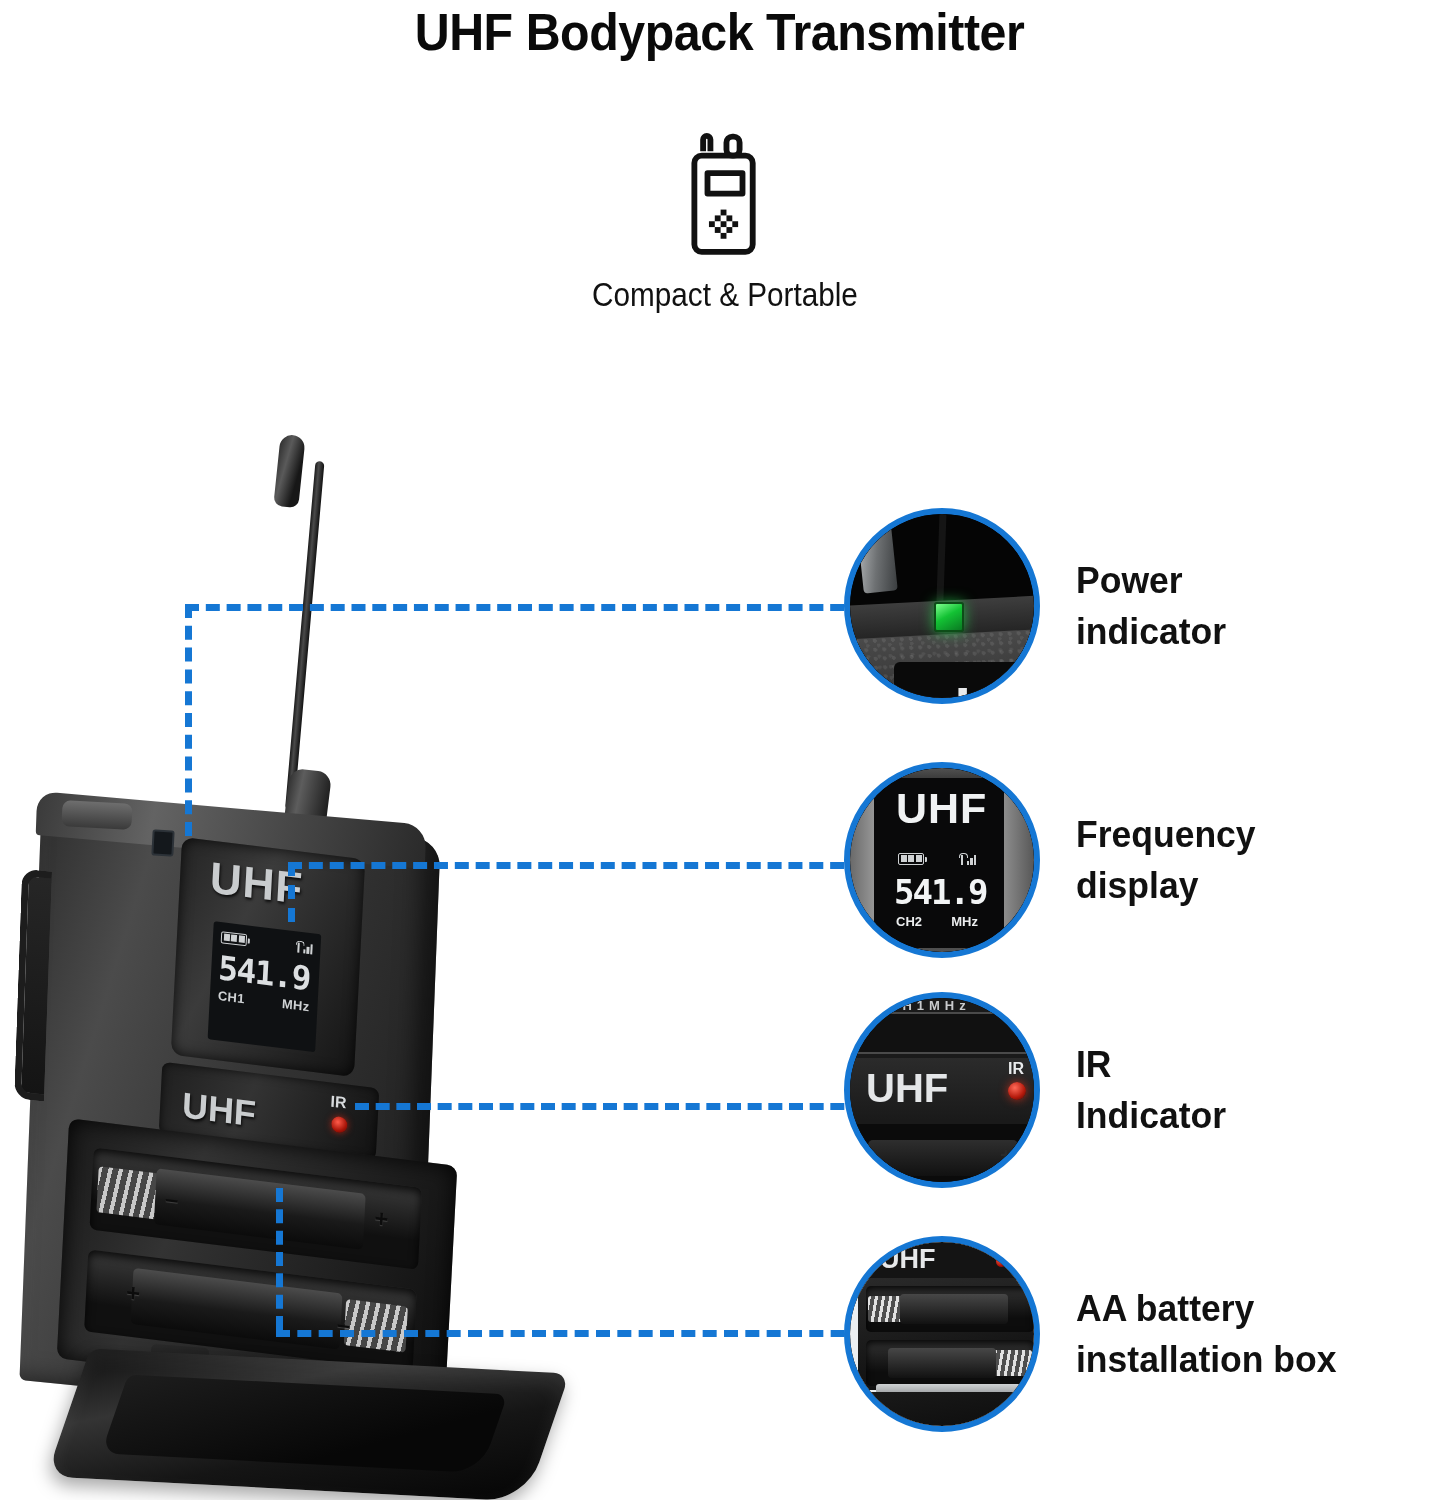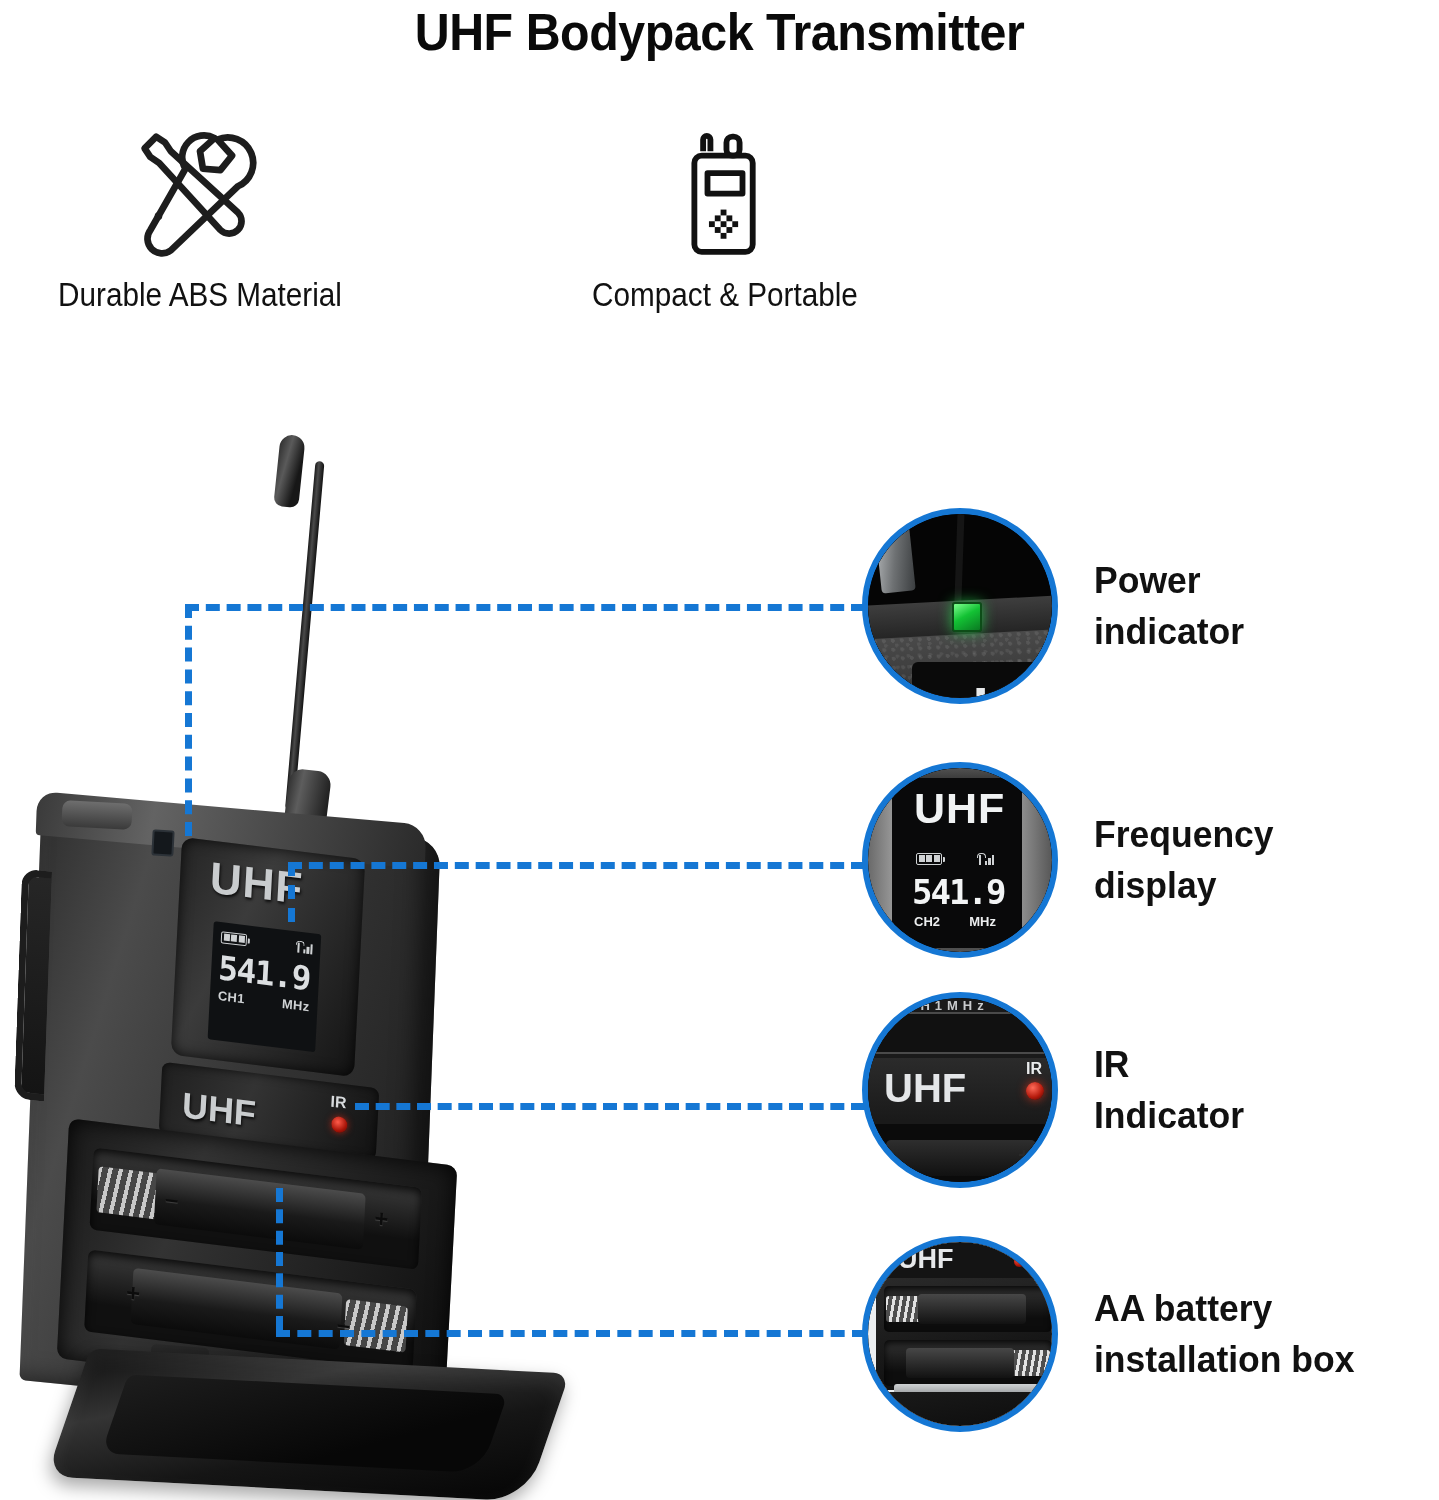--- a/index.html
+++ b/index.html
@@ -362,21 +362,21 @@
     width: 58px;
     height: 40px;
     background: linear-gradient(170deg,#2a2a2a,#101010);
     border-radius: 5px;
     transform: rotate(4deg);
   }
 
   
   .callouts {
     position: absolute;
-    left: 862px;
+    left: 844px;
     top: 0;
     width: 577px;
     height: 1112px;
   }
   .callout {
     position: absolute;
     left: 0;
     width: 577px;
     display: flex;
     align-items: center;
@@ -520,32 +520,20 @@
     border-left: 7px dashed #1577d4;
   }
 </style>
 </head>
 <body>
 
 <div class="page-title">UHF Bodypack Transmitter</div>
 
 <div class="features">
 
-  <div class="feature feature-1">
-    <div class="feature-icon">
-      <svg width="150" height="140" viewBox="0 0 100 96">
-        <g fill="none" stroke="#1d1d1d" stroke-width="4.6" stroke-linecap="round" stroke-linejoin="round">
-          <path d="M20 8 L12 16 L16 22 L22 26 L64 72 A8 8 0 0 0 76 60 L30 18 L26 12 Z"></path>
-          <circle cx="21.5" cy="62.5" r="2.6" fill="#1d1d1d" stroke="none"></circle>
-          <path d="M16 72 A10 10 0 0 0 30 86 L76 42 A15 15 0 0 0 62 10 L72 21 L64 31 L52 30 L50 18 L60 9 A15 15 0 0 0 40 30 Z"></path>
-        </g>
-      </svg>
-    </div>
-    <div class="feature-label">Durable ABS Material</div>
-  </div>
 
   <div class="feature feature-2">
     <div class="feature-icon">
       <svg width="110" height="140" viewBox="0 0 74 96">
         <g fill="none" stroke="#111" stroke-width="4" stroke-linejoin="round">
           <path d="M22 18 L22 10 A2.5 2.5 0 0 1 27 10 L27 18"></path>
           <rect x="38" y="8" width="9" height="13" rx="4"></rect>
           <path d="M16 26 A5 5 0 0 1 21 21 L51 21 A5 5 0 0 1 56 26 L56 82 A5 5 0 0 1 51 87 L21 87 A5 5 0 0 1 16 82 Z"></path>
           <rect x="25" y="33" width="24" height="14"></rect>
         </g>

